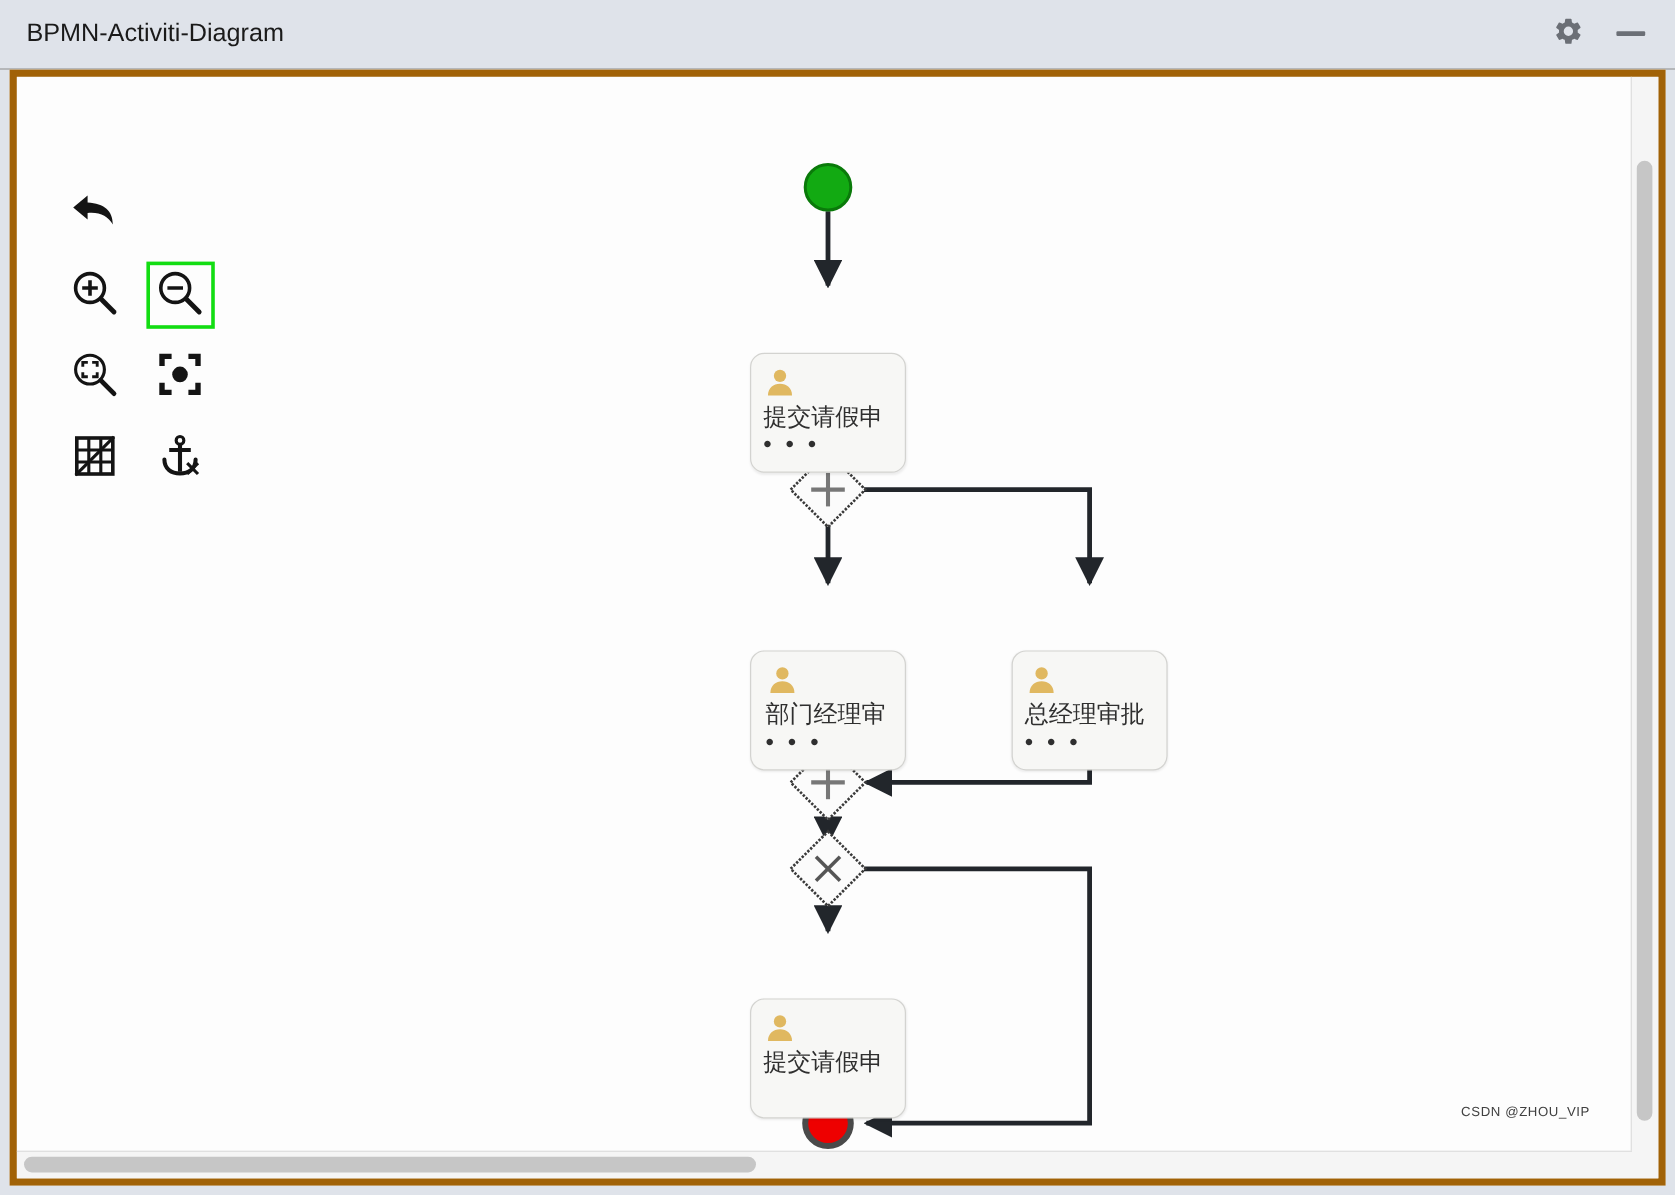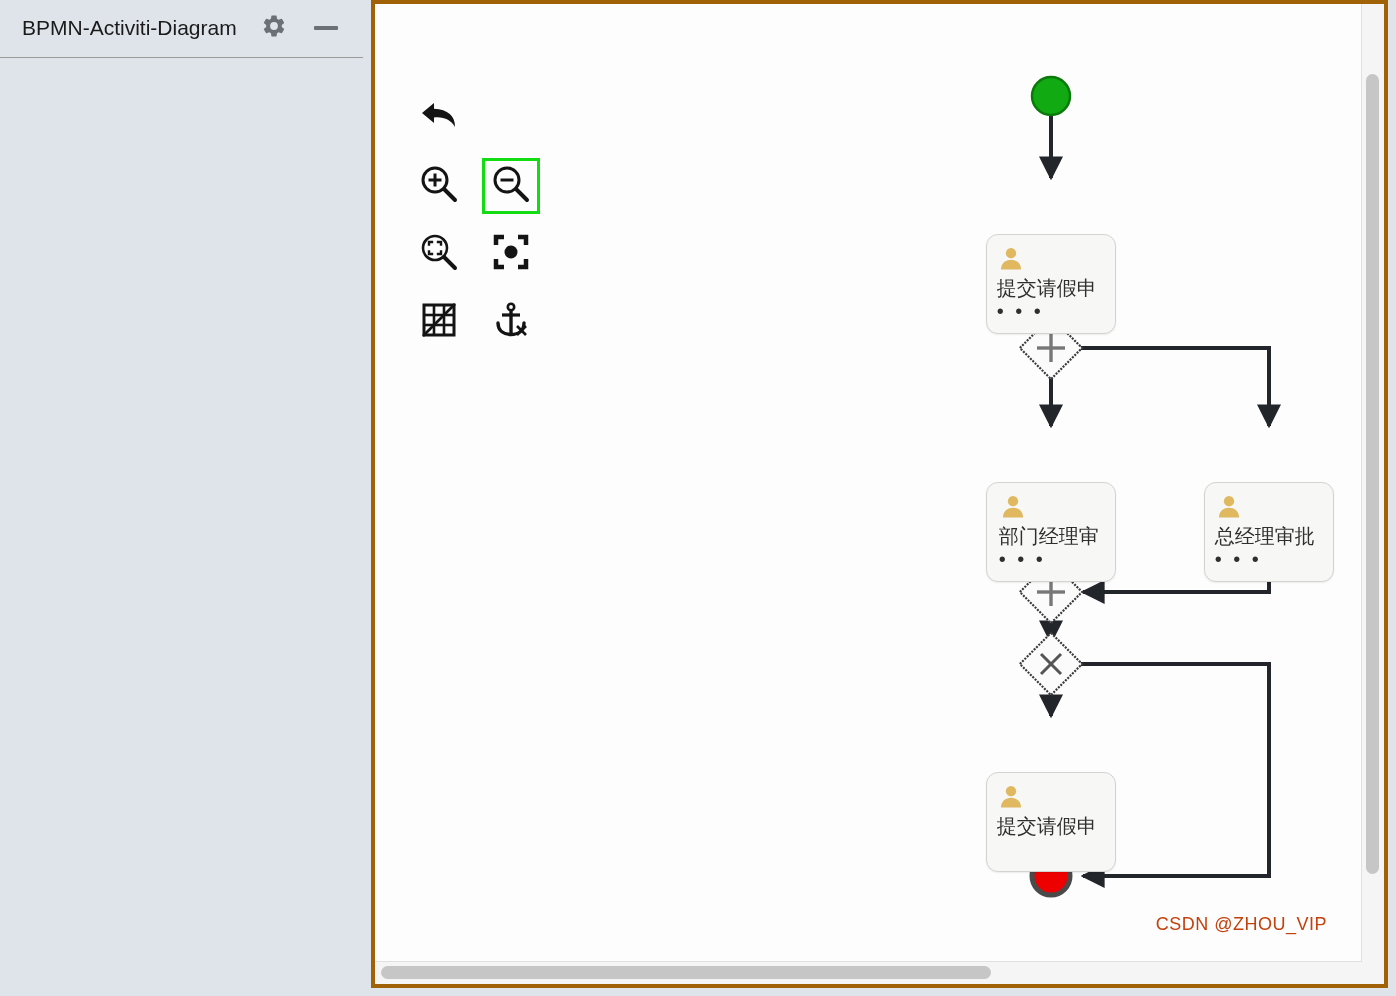--- a/index.html
+++ b/index.html
@@ -14,21 +14,21 @@
     overflow: hidden;
     position: relative;
   }
 
   
   #app-window {
     position: absolute;
     inset: 0;
     background: #dfe3ea;
     display: flex;
-    flex-direction: row;
+    flex-direction: column;
   }
 
   
   #tab-bar {
     height: 58px;
     flex: none;
     background: #dfe3ea;
     display: flex;
     align-items: flex-start;
     position: relative;
@@ -74,21 +74,21 @@
     width: 24px;
     height: 4px;
     background: #6b6f76;
     border-radius: 1px;
   }
 
   
   #canvas-outer {
     flex: 1;
     margin: 0 8px 8px 8px;
-    border: 4px solid #a16207;
+    border: 6px solid #a16207;
     background: #ffffff;
     position: relative;
     box-sizing: border-box;
     overflow: hidden;
   }
   #canvas-inner {
     position: absolute;
     left: 0; top: 0;
     right: 22px;
     bottom: 22px;
@@ -203,22 +203,22 @@
     width: 22px;
     height: 22px;
     background: #f5f5f5;
   }
 
   
   #watermark {
     position: absolute;
     right: 34px;
     bottom: 26px;
-    font-size: 18px;
-    color: #c2410c;
+    font-size: 11px;
+    color: #404040;
     letter-spacing: 0.5px;
     user-select: none;
     pointer-events: none;
   }
 </style>
 </head>
 <body>
 
 <div id="app-window">
 

